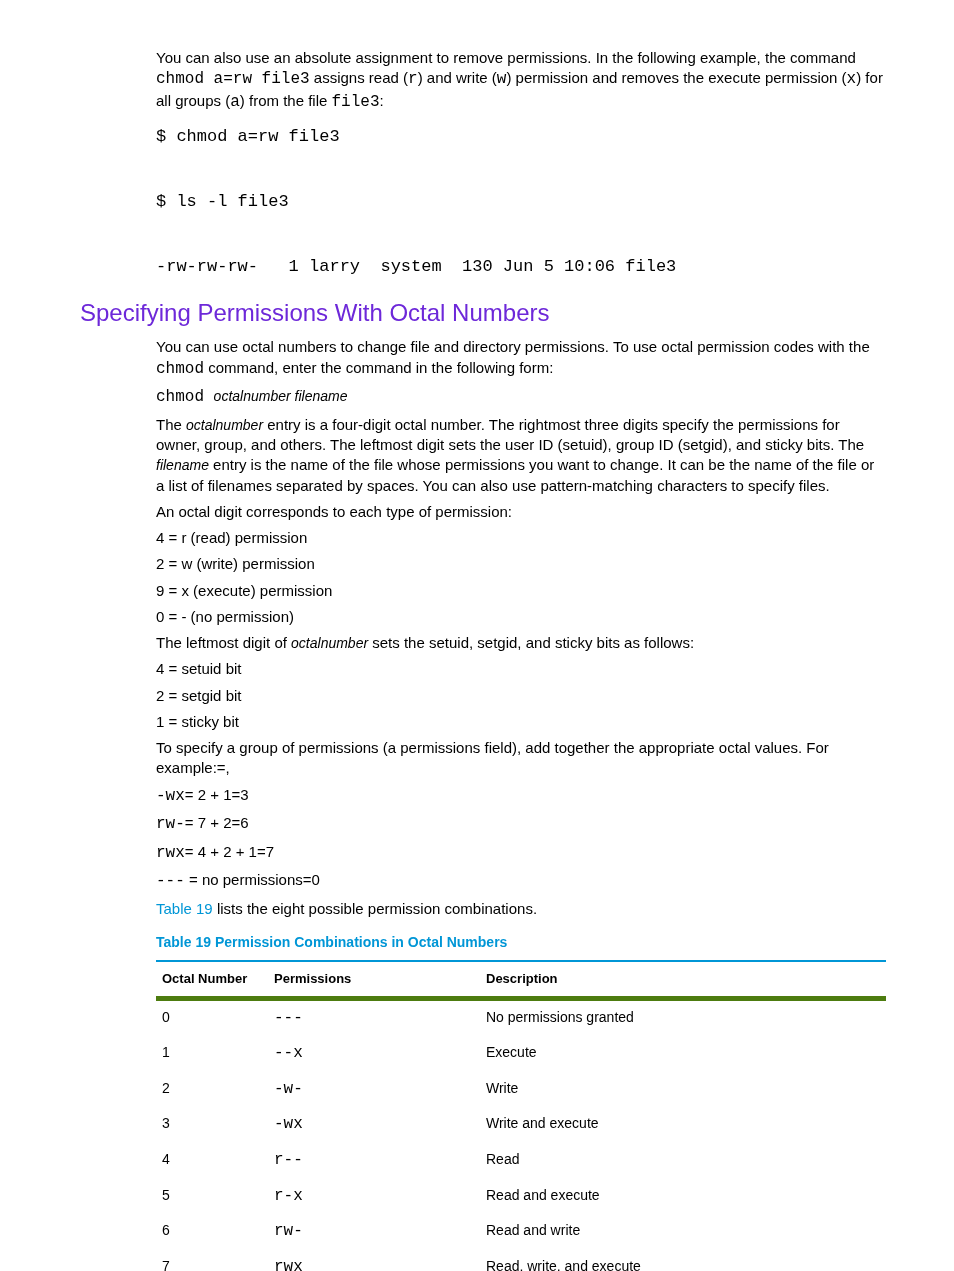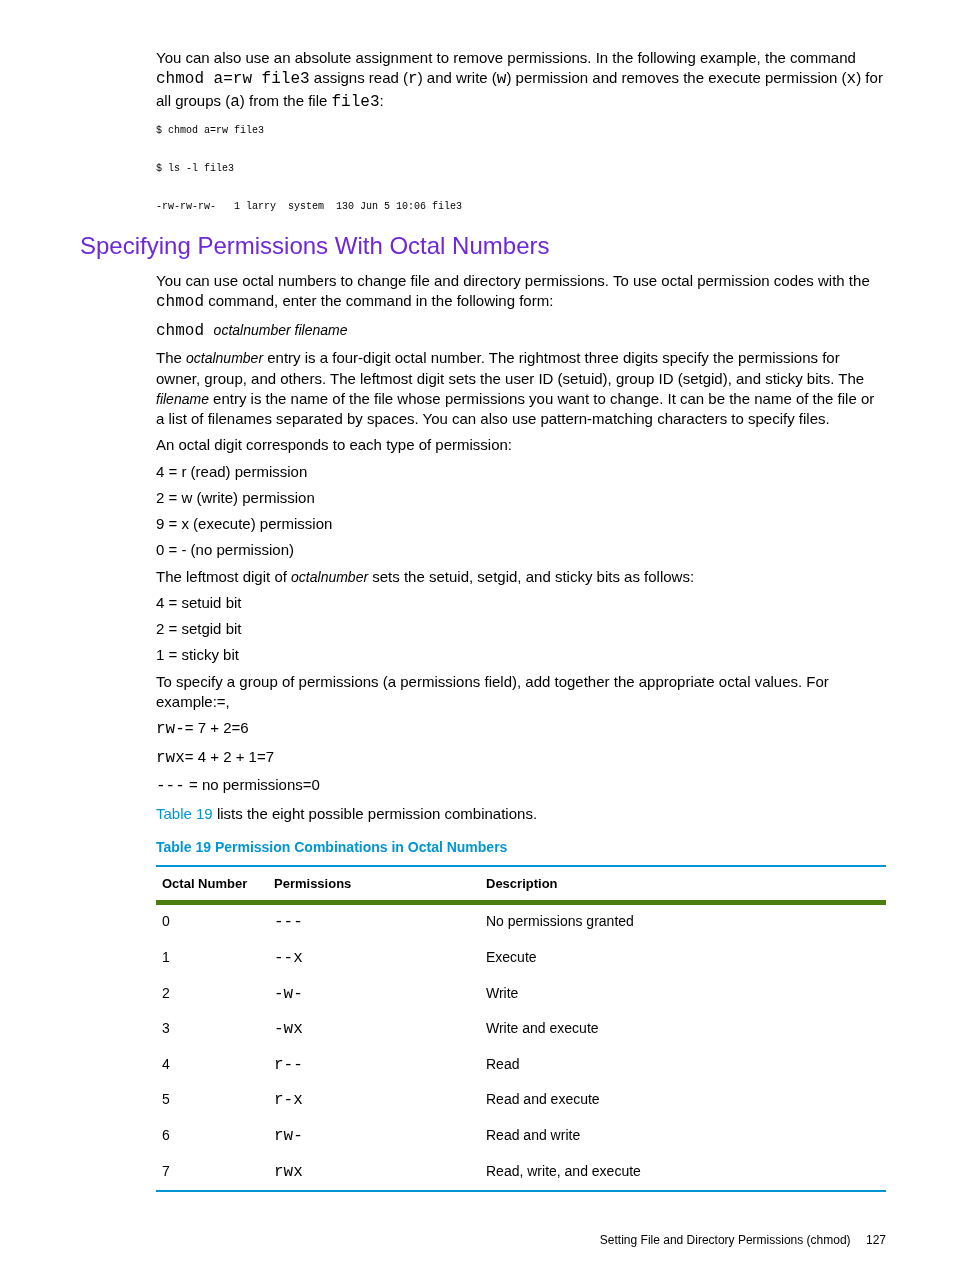--- a/index.html
+++ b/index.html
@@ -10,21 +10,21 @@
     padding: 48px 68px 40px 80px;
     width: 954px;
     box-sizing: border-box;
     line-height: 1.35;
   }
   .intro-para {
     margin: 0 0 8px 76px;
   }
   .code-block {
     font-family: "Courier New", Courier, monospace;
-    font-size: 10px;
+    font-size: 17px;
     white-space: pre;
     margin: 6px 0 8px 76px;
     line-height: 1.9;
   }
   h2 {
     font-family: Arial, sans-serif;
     font-weight: 300;
     font-size: 24px;
     color: #6d28d9;
     margin: 14px 0 8px 0;
@@ -124,20 +124,21 @@
 
 <div id="bit-lines">
     <p class="body-para">4 = setuid bit</p>
     <p class="body-para">2 = setgid bit</p>
     <p class="body-para">1 = sticky bit</p>
   </div>
 
 <p class="body-para">To specify a group of permissions (a permissions field), add together the appropriate octal values. For example:=,</p>
 
 <div id="example-lines">
+    <p class="body-para"><span class="mono">-wx</span><span>= 2 + 1=3</span></p>
     <p class="body-para"><span class="mono">rw-</span><span>= 7 + 2=6</span></p>
     <p class="body-para"><span class="mono">rwx</span><span>= 4 + 2 + 1=7</span></p>
     <p class="body-para"><span class="mono">---</span><span> = no permissions=0</span></p>
   </div>
 
 <p class="body-para">
   <span class="link">Table 19</span><span> lists the eight possible permission combinations.</span>
 </p>
 
 <div class="table-caption">Table 19 Permission Combinations in Octal Numbers</div>

